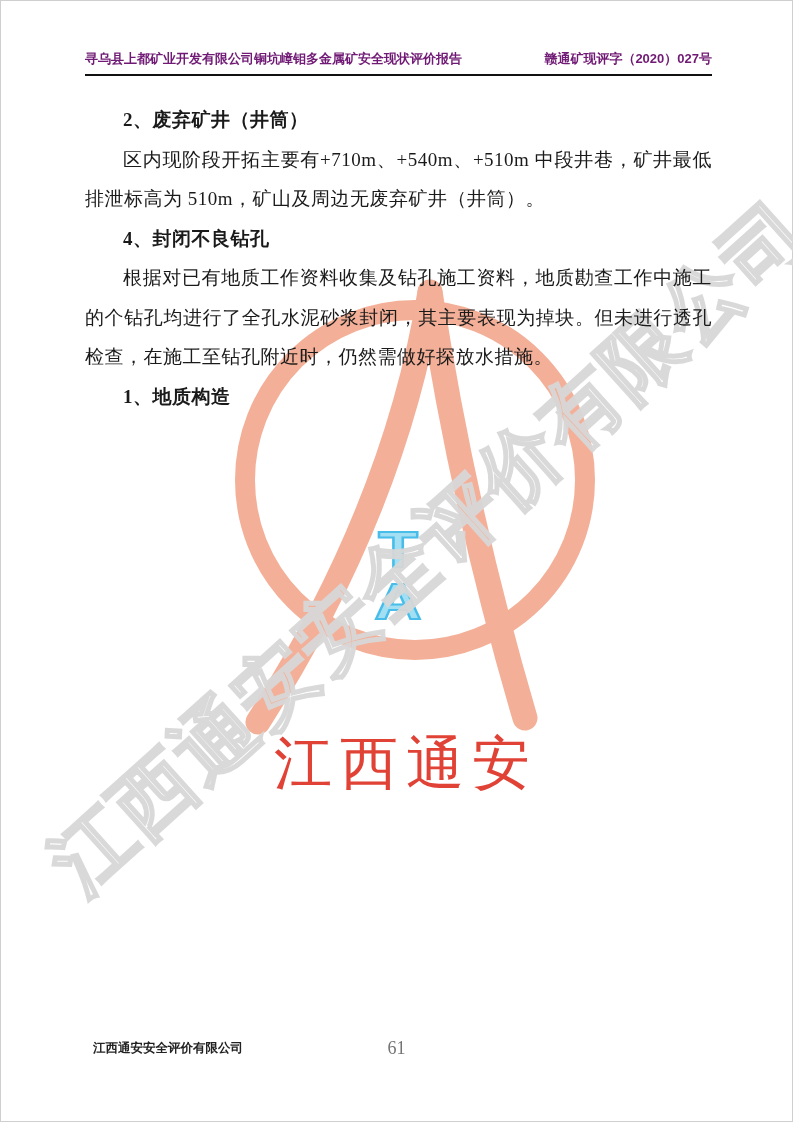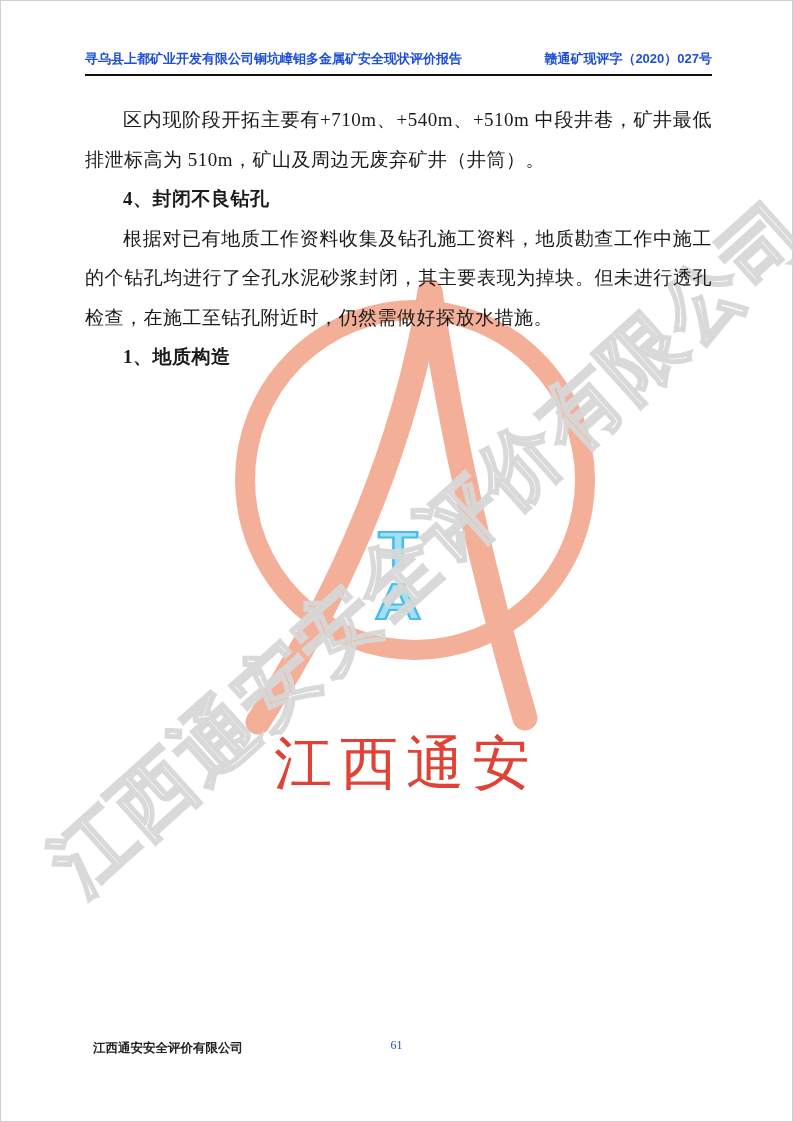--- a/index.html
+++ b/index.html
@@ -43,40 +43,40 @@
     font-weight:normal;font-size:58px;letter-spacing:8px;line-height:62px;
     color:var(--red-color,#de3226);
     opacity:.92;white-space:nowrap;
   }
   
   .content{position:absolute;inset:0;z-index:2;}
   .hdr{
     position:absolute;top:50px;left:85px;width:627px;
     display:flex;justify-content:space-between;align-items:flex-end;
     font-family:"Liberation Sans","DejaVu Sans",sans-serif;
-    font-size:13px;font-weight:bold;color:#1d4ed8;
+    font-size:13px;font-weight:bold;color:#701a75;
     border-bottom:2px solid #111;padding-bottom:6px;
   }
   .doc-body{
     position:absolute;top:100px;left:85px;width:627px;
     font-size:19px;line-height:39.5px;
     text-align:justify;letter-spacing:.5px;
   }
   .doc-body p{margin:0;}
   .doc-body p.ind{text-indent:2em;}
   .doc-body p.head{text-indent:2em;font-weight:bold;}
   .doc-body sup{font-size:11px;vertical-align:super;line-height:0;}
   .ftr-company{
     position:absolute;left:93px;top:1040px;
     font-family:"Liberation Sans","DejaVu Sans",sans-serif;
     font-size:12.5px;font-weight:bold;color:#222;
   }
   .ftr-page{
     position:absolute;left:0;right:0;top:1038px;text-align:center;
-    font-size:12px;color:#1d4ed8;
+    font-size:18px;color:#737373;
   }
 </style>
 </head>
 <body>
 
 <div class="page">
 
   <div class="wm-layer">
 
     <svg class="wm-logo" width="390" height="460" viewBox="0 0 390 460">
@@ -96,20 +96,21 @@
   </div>
 
   <div class="content">
 
     <div class="hdr">
       <span>寻乌县上都矿业开发有限公司铜坑嶂钼多金属矿安全现状评价报告</span>
       <span>赣通矿现评字（2020）027号</span>
     </div>
 
     <div class="doc-body">
+      <p class="head">2、废弃矿井（井筒）</p>
       <p class="ind">区内现阶段开拓主要有+710m、+540m、+510m 中段井巷，矿井最低排泄标高为 510m，矿山及周边无废弃矿井（井筒）。</p>
       <p class="head">4、封闭不良钻孔</p>
       <p class="ind">根据对已有地质工作资料收集及钻孔施工资料，地质勘查工作中施工的个钻孔均进行了全孔水泥砂浆封闭，其主要表现为掉块。但未进行透孔检查，在施工至钻孔附近时，仍然需做好探放水措施。</p>
       <p class="head">1、地质构造</p>
     </div>
 
     <div class="ftr-company">江西通安安全评价有限公司</div>
     <div class="ftr-page">61</div>
 
   </div>

